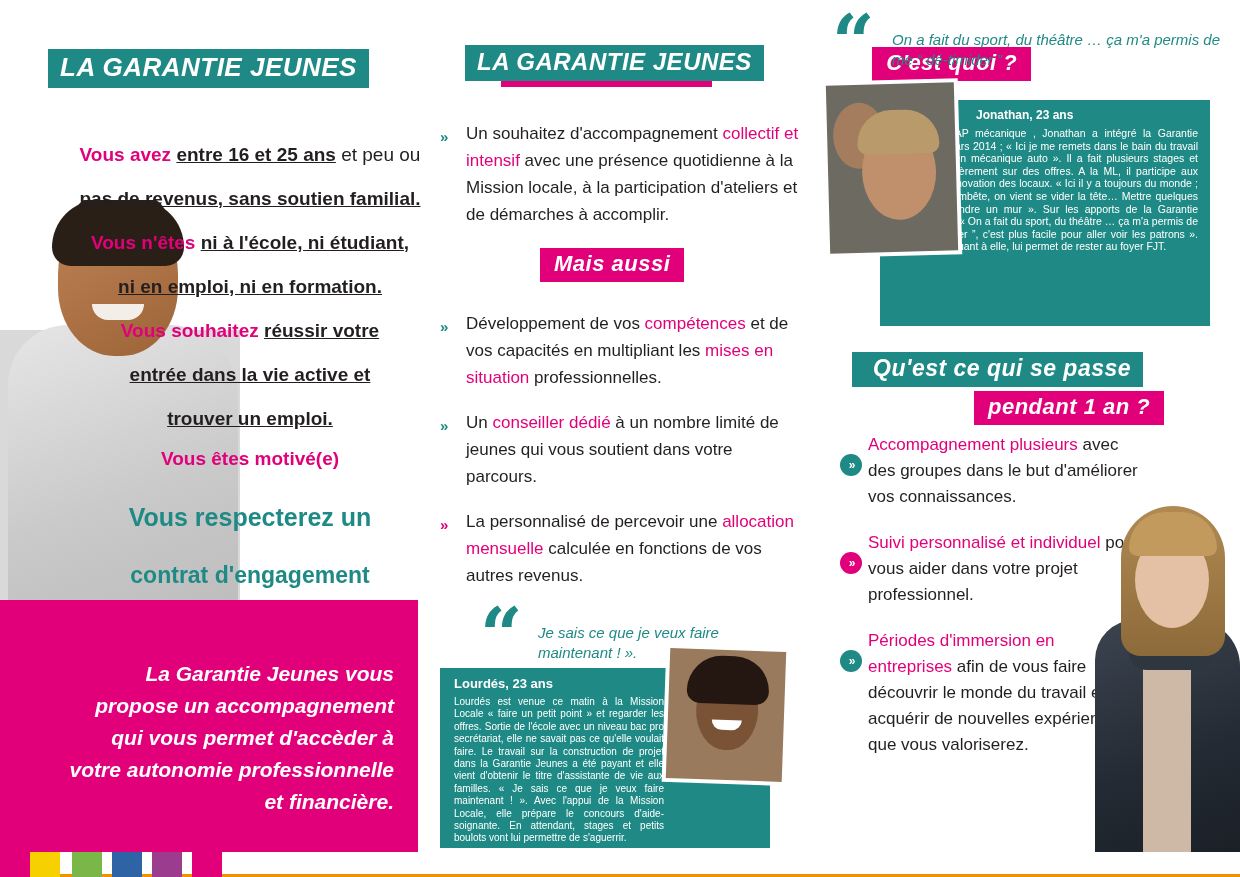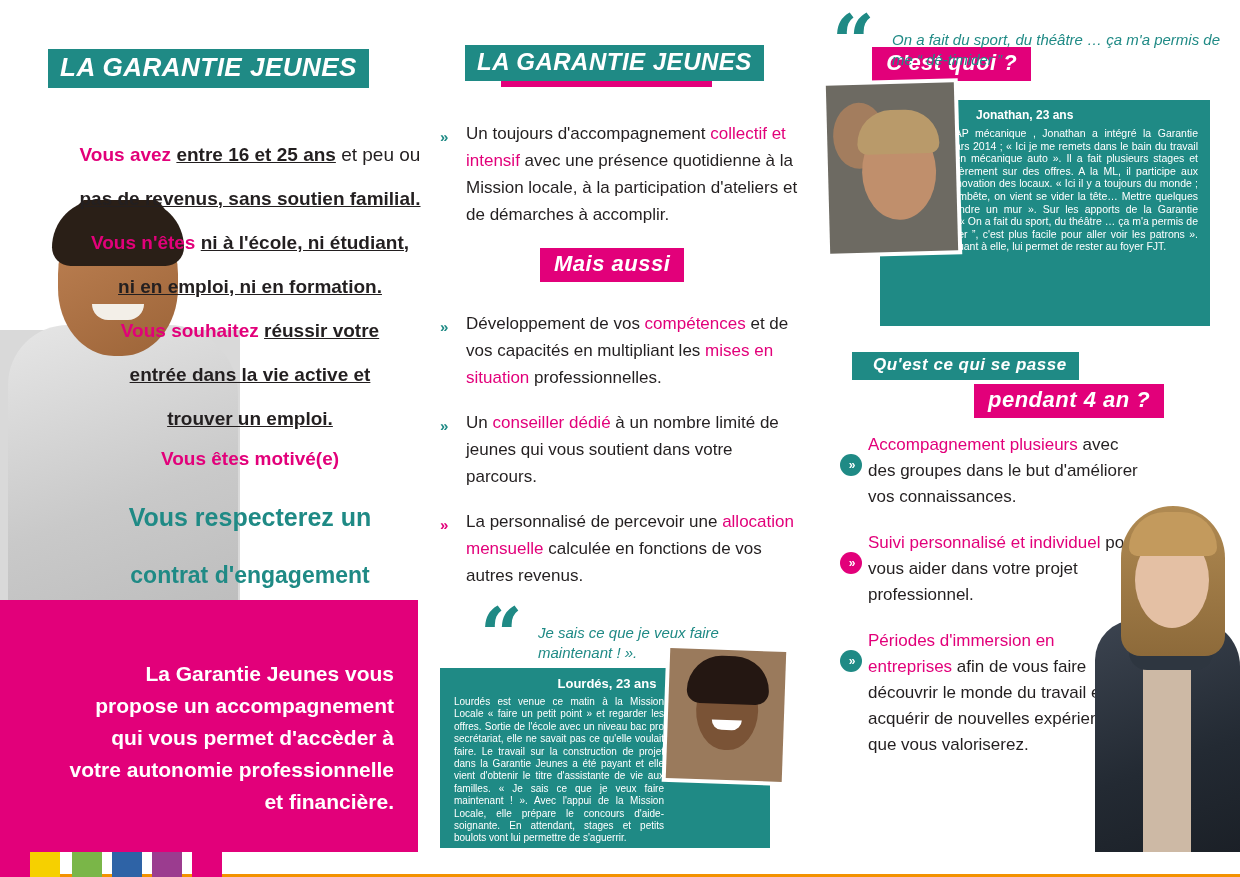--- a/index.html
+++ b/index.html
@@ -68,21 +68,21 @@
     position:absolute;left:92px;top:104px;width:52px;height:16px;border-radius:0 0 26px 26px;
     background:#f3efe8;
   }
 
   
   #pink-block{
     left:0;top:600px;width:418px;height:252px;background:#e2007a;
   }
   #pink-block .txt{
     position:absolute;right:24px;top:58px;width:330px;color:#fff;text-align:right;
-    font-size:21px;font-weight:bold;line-height:32px;
+    font-size:21px;font-weight:bold;line-height:32px;font-style:italic;
   }
 
   
   #bottombar{left:0;top:852px;width:1240px;height:25px;background:#ffffff;}
   #bottombar .seg{position:absolute;top:0;height:25px;}
   #bottombar .rule{position:absolute;left:0;top:22px;width:1240px;height:3px;background:#f39200;}
 
   
   #title2{left:465px;top:45px;}
   #title2 .l1{font-size:24px;}
@@ -109,21 +109,21 @@
   }
   #quote-mid .qtext{
     position:absolute;left:58px;top:8px;width:240px;color:#1f8a85;font-size:15px;font-style:italic;line-height:20px;
   }
 
   
   #card-lourdes{
     left:440px;top:668px;width:330px;height:180px;background:#1f8a85;color:#fff;
     padding:8px 10px 8px 14px;box-sizing:border-box;
   }
-  #card-lourdes .nm{font-size:13px;font-weight:bold;margin-bottom:5px;text-align:center;}
+  #card-lourdes .nm{font-size:13px;font-weight:bold;margin-bottom:5px;}
   #card-lourdes .bd{font-size:10px;line-height:12.4px;width:210px;text-align:justify;}
   #photo-lourdes{
     left:668px;top:650px;width:116px;height:130px;background:#9a7a5c;
     transform:rotate(2deg);box-shadow:0 0 0 4px #fff;
   }
   #photo-lourdes .face{
     position:absolute;left:28px;top:20px;width:62px;height:80px;border-radius:31px/42px;background:#7a5336;
   }
   #photo-lourdes .hair2{
     position:absolute;left:18px;top:6px;width:82px;height:48px;border-radius:42px 42px 16px 16px;background:#241712;
@@ -144,21 +144,21 @@
   #card-jonathan .nm{font-size:12px;font-weight:bold;margin-bottom:5px;margin-left:82px;}
   #card-jonathan .bd{font-size:10.5px;line-height:12.6px;text-align:justify;}
   #photo-jonathan{
     left:828px;top:84px;width:128px;height:168px;background:#6d6a62;box-shadow:0 0 0 4px #fff;transform:rotate(-1.5deg);
   }
   #photo-jonathan .f1{position:absolute;left:34px;top:40px;width:74px;height:96px;border-radius:37px/48px;background:#c08f6c;}
   #photo-jonathan .h1{position:absolute;left:30px;top:26px;width:82px;height:44px;border-radius:41px 41px 12px 12px;background:#b99a6a;}
   #photo-jonathan .f2{position:absolute;left:6px;top:18px;width:52px;height:66px;border-radius:26px/33px;background:#a87f5e;opacity:.9;}
 
   #title3{left:852px;top:352px;}
-  #title3 .l1{font-size:17px;padding-left:21px;}
+  #title3 .l1{font-size:23px;padding-left:21px;}
   #title3 .l2{font-size:22px;margin-left:122px;margin-top:4px;}
 
   #right-list{left:840px;top:432px;width:300px;font-size:17px;line-height:26px;color:#231f20;}
   #right-list .bullet{padding-left:28px;margin-bottom:20px;}
   .circ{
     position:absolute;left:0;top:22px;width:22px;height:22px;border-radius:50%;
     color:#fff;font-size:12px;font-weight:bold;line-height:22px;text-align:center;letter-spacing:-2px;
   }
   .circ.t{background:#1f8a85;}
   .circ.p{background:#e2007a;}
@@ -238,21 +238,21 @@
   </div>
 
   <div class="abs" id="title2">
     <div class="banner-teal l1">LA GARANTIE JEUNES</div>
     <div class="banner-pink l2">C'est quoi ?</div>
   </div>
 
   <div class="abs bullet-list" id="mid-b1">
     <div class="bullet">
       <span class="chev t">»</span>
-      <span>Un toujours d'accompagnement </span><span class="pink">collectif et intensif</span><span> avec une présence quotidienne à la Mission locale, à la participation d'ateliers et de démarches à accomplir.</span>
+      <span>Un souhaitez d'accompagnement </span><span class="pink">collectif et intensif</span><span> avec une présence quotidienne à la Mission locale, à la participation d'ateliers et de démarches à accomplir.</span>
     </div>
   </div>
 
   <div class="abs" id="mais">
     <div class="banner-pink">Mais aussi</div>
   </div>
 
   <div class="abs bullet-list" id="mid-b2">
     <div class="bullet">
       <span class="chev t">»</span>
@@ -293,21 +293,21 @@
     <div class="bd">Avec son CAP mécanique , Jonathan a intégré la Garantie Jeunes en mars 2014 ; « Ici je me remets dans le bain du travail et à niveau en mécanique auto ».  Il a fait plusieurs stages et postule régulièrement sur des offres. A la ML, il participe aux travaux de rénovation des locaux. « Ici il y a toujours du monde ; Quand on s'embête, on vient se vider la tête… Mettre quelques planches, peindre un mur ». Sur les apports de la Garantie Jeunes il dira « On a fait du sport,  du théâtre …  ça m'a permis de me “ dé-timider ”, c'est plus facile pour aller voir les patrons ». L'allocation, quant à elle, lui permet de rester au foyer FJT.</div>
   </div>
   <div class="abs" id="photo-jonathan">
     <div class="f2"></div>
     <div class="f1"></div>
     <div class="h1"></div>
   </div>
 
   <div class="abs" id="title3">
     <div class="banner-teal l1">Qu'est ce qui se passe</div>
-    <div class="banner-pink l2">pendant 4 an ?</div>
+    <div class="banner-pink l2">pendant 1 an ?</div>
   </div>
 
   <div class="abs" id="right-list">
     <div class="bullet">
       <span class="circ t one">»</span>
       <span class="pink">Accompagnement plusieurs</span><span> avec des groupes dans le but d'améliorer vos connaissances.</span>
     </div>
     <div class="bullet">
       <span class="circ p one">»</span>
       <span class="pink">Suivi personnalisé et individuel</span><span> pour vous aider dans votre projet professionnel.</span>

